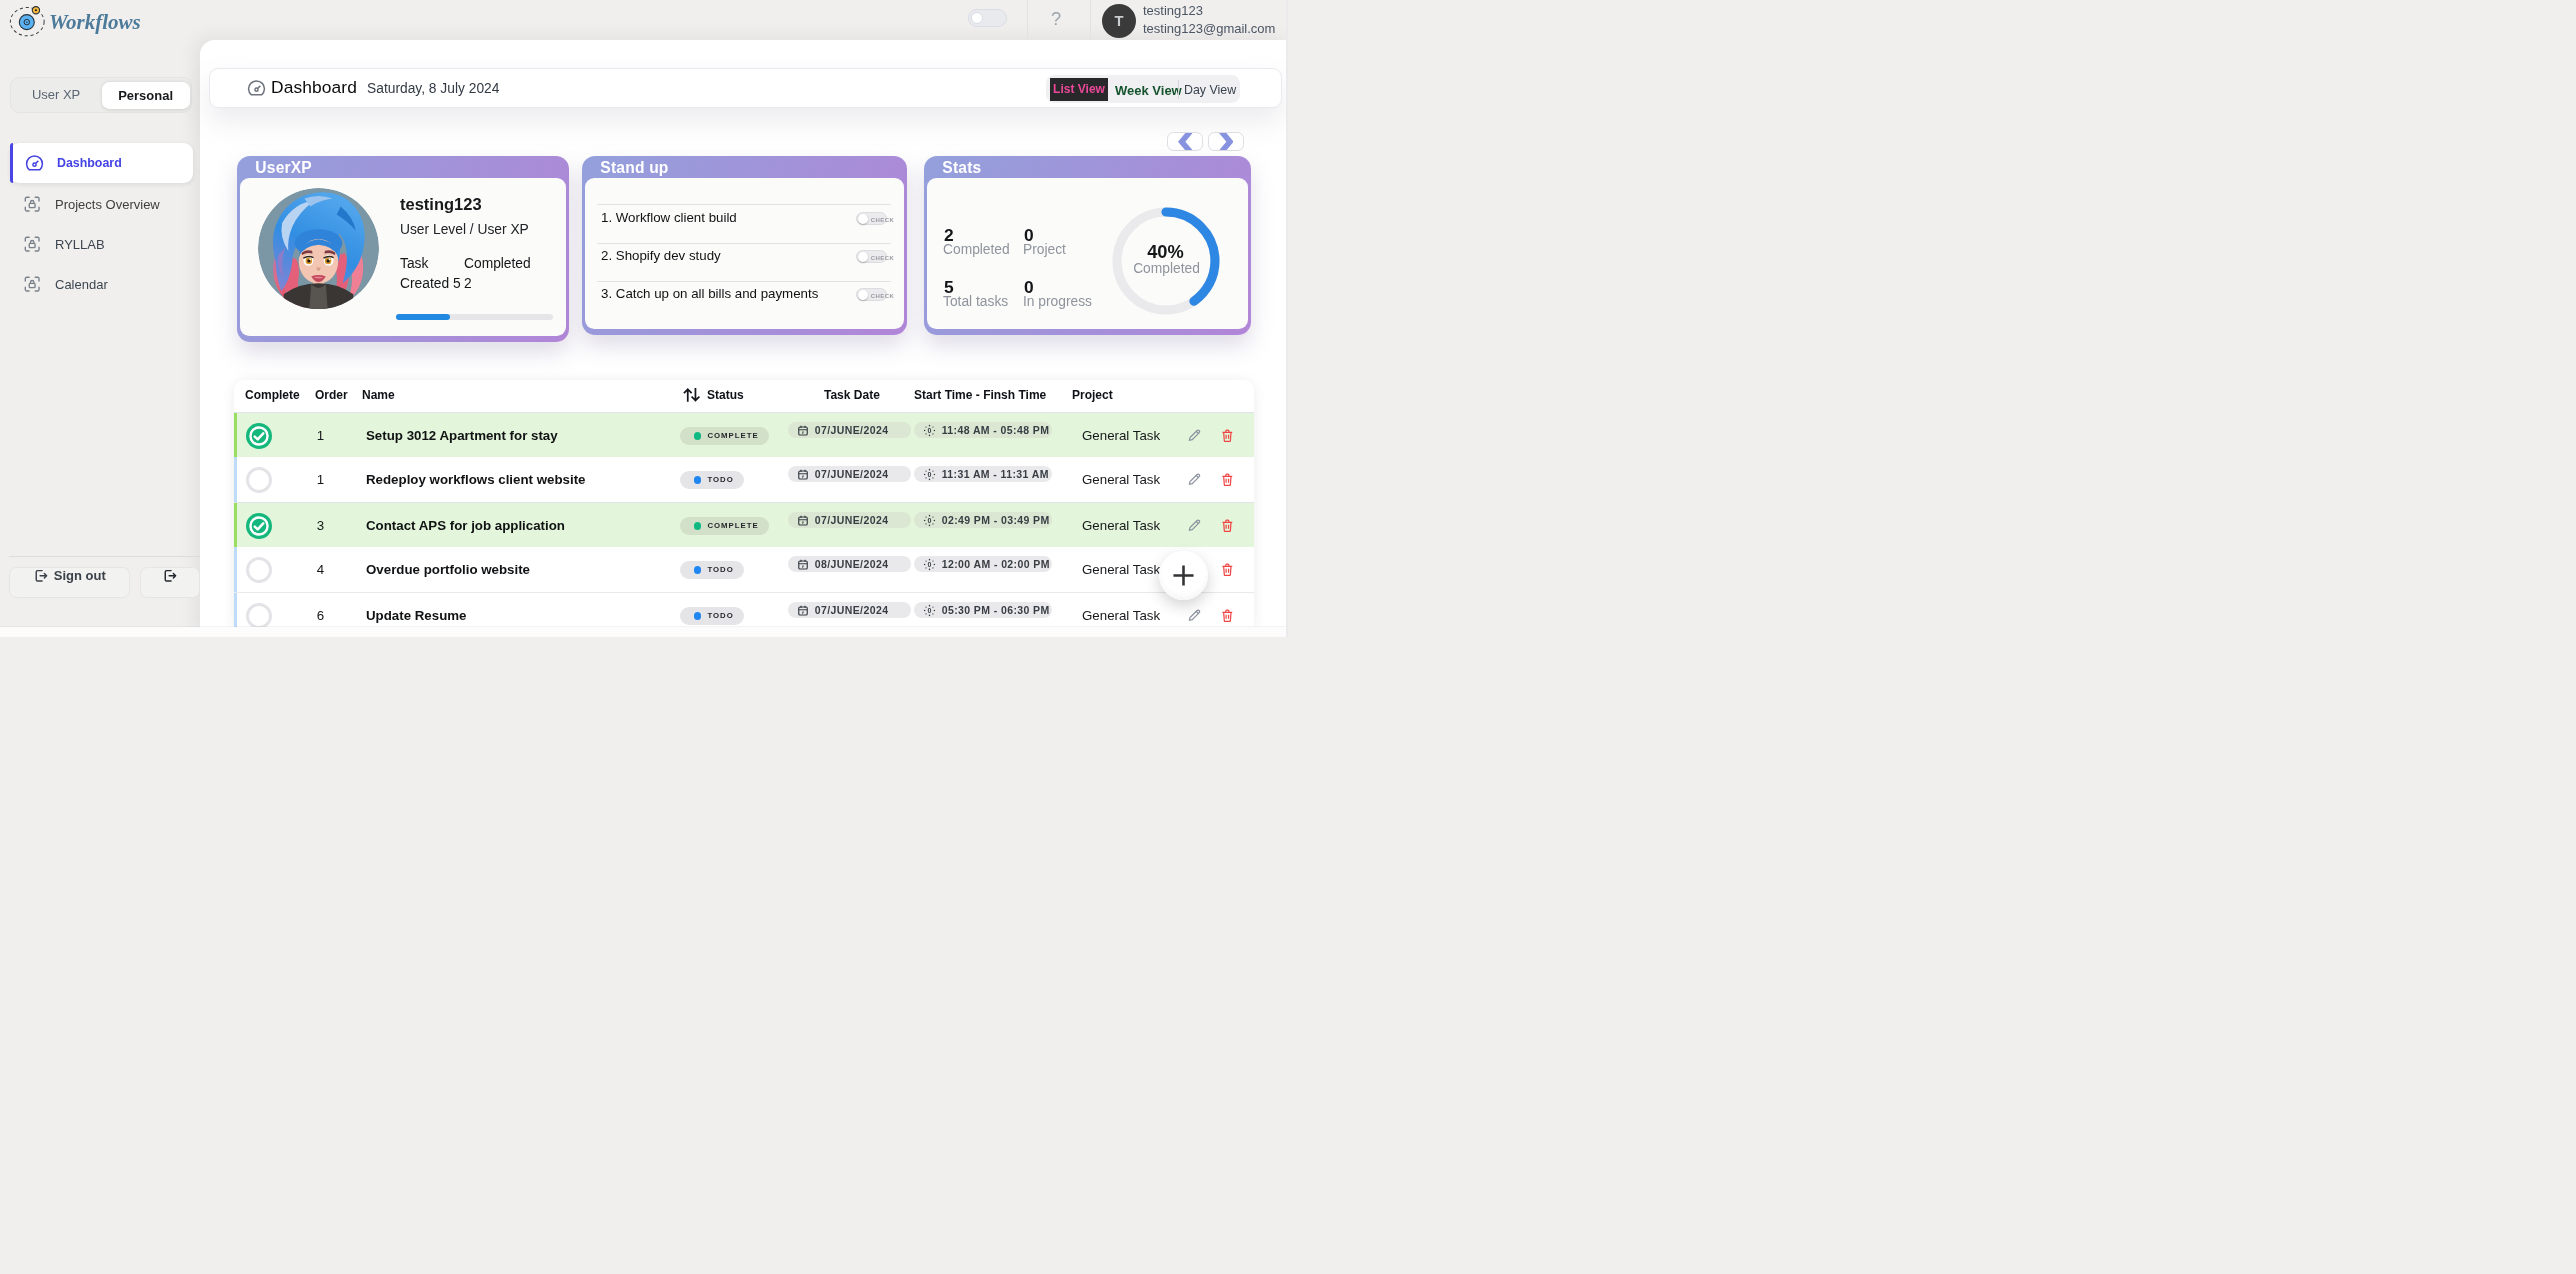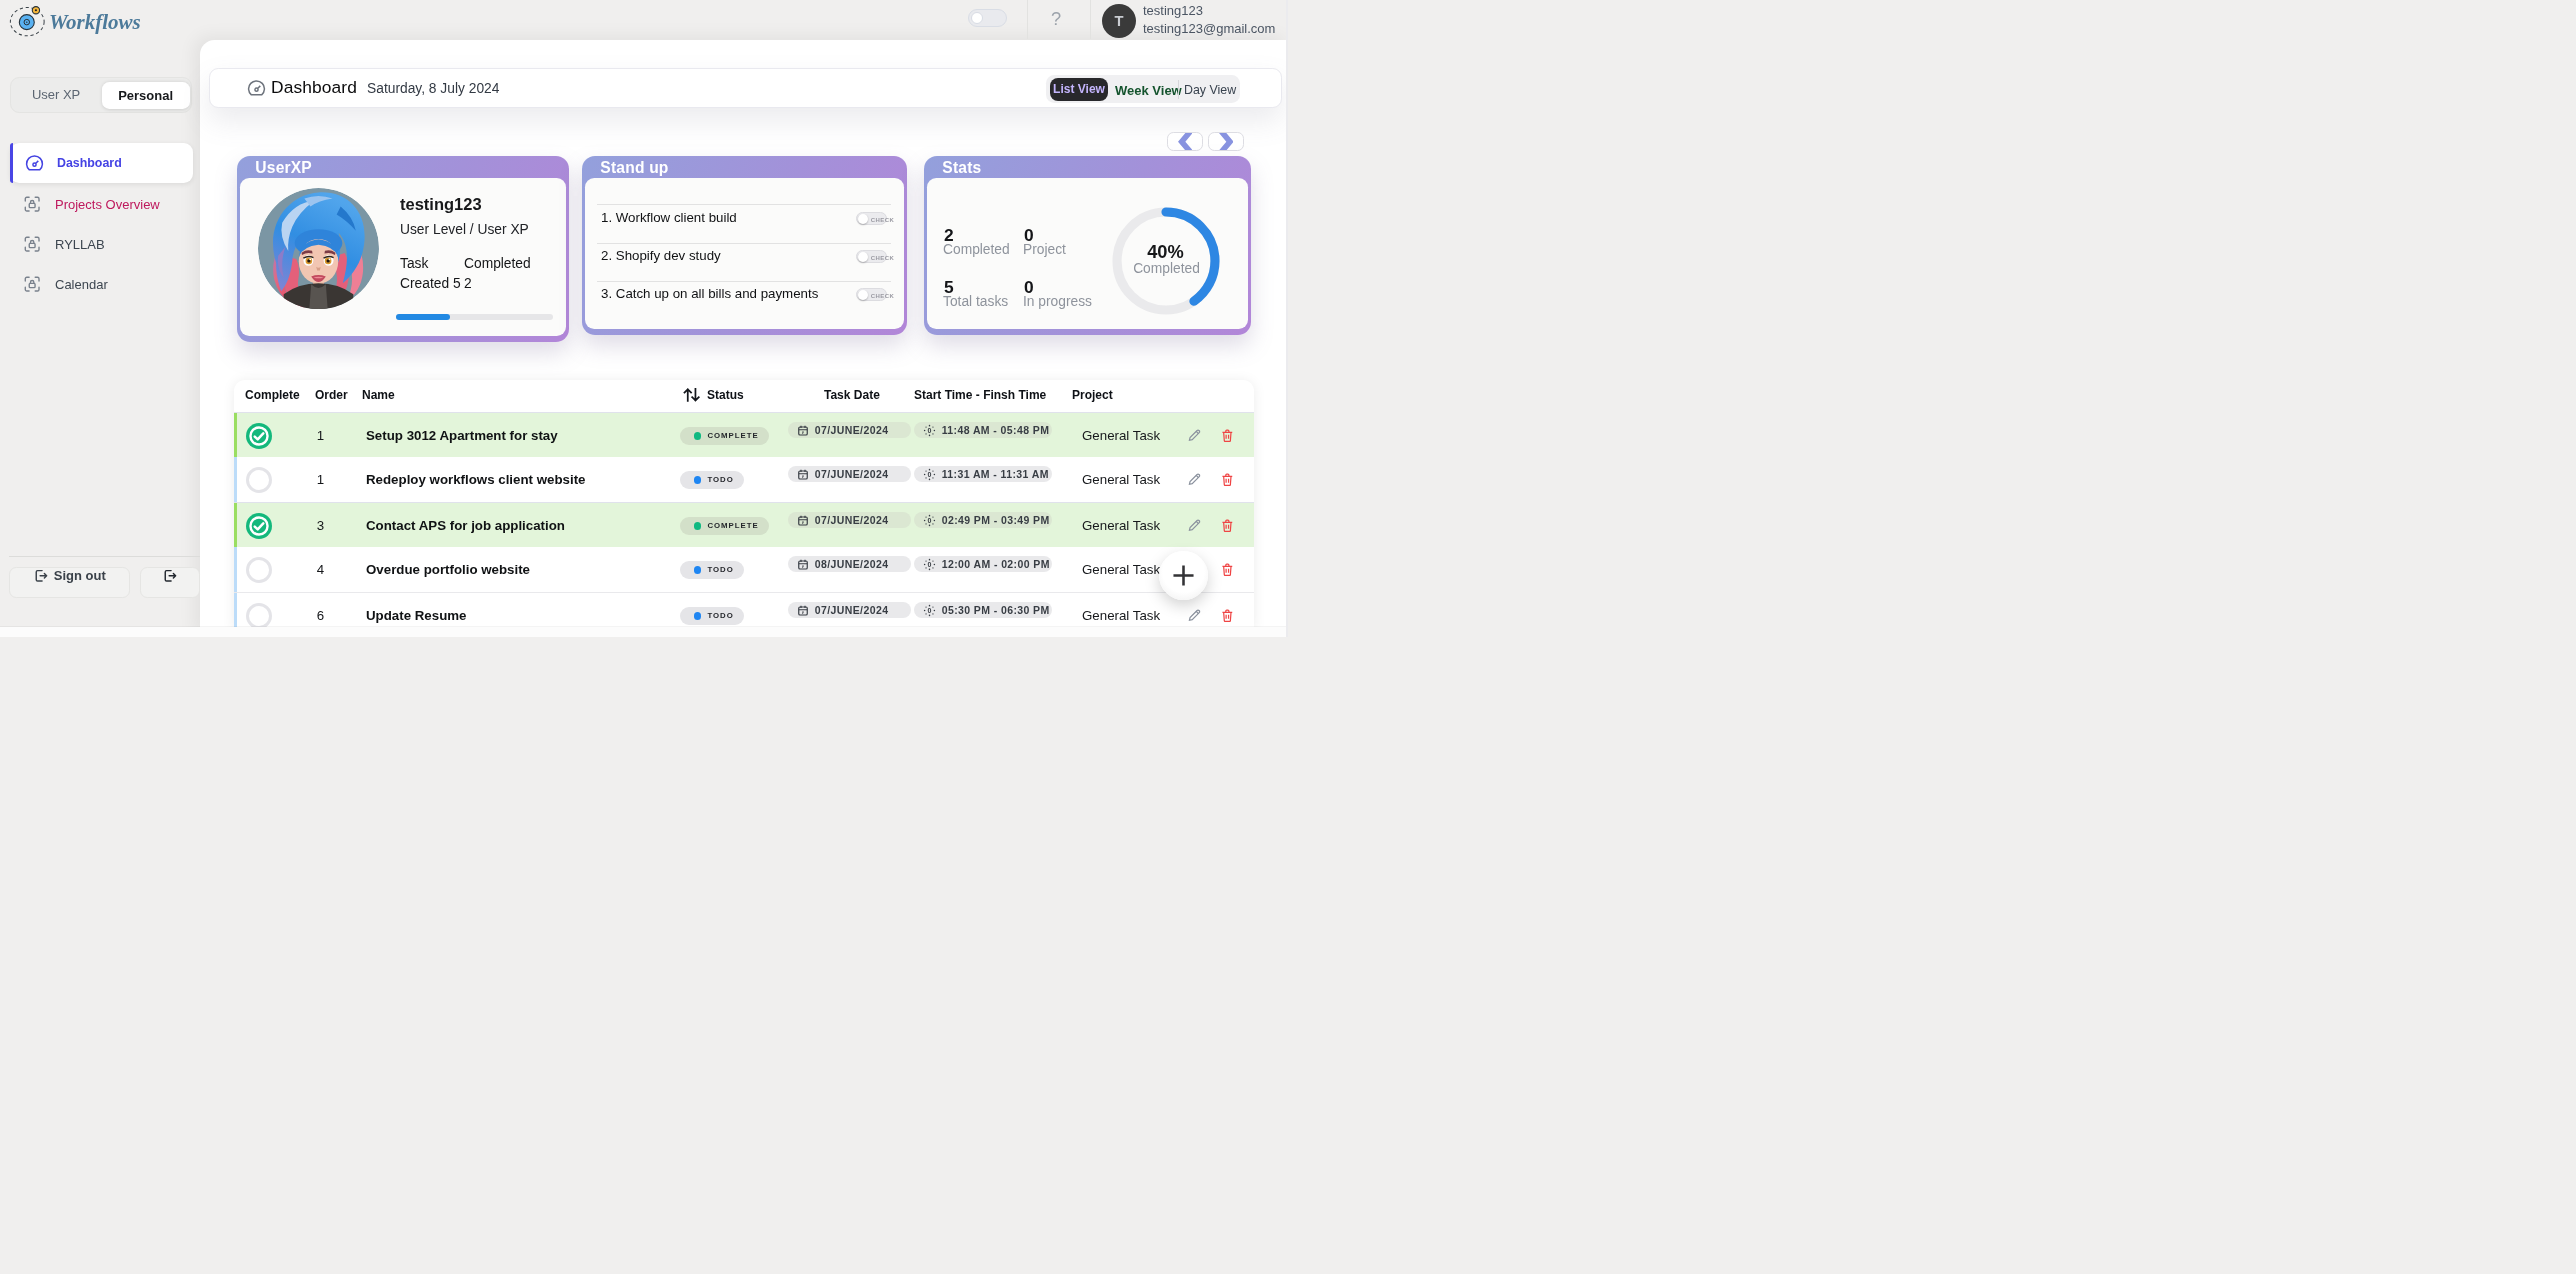--- a/index.html
+++ b/index.html
@@ -9,21 +9,21 @@
 
 
 #main { left:200px; top:40px; right:0; bottom:0; background:#fff; border-top-left-radius:14.7px; box-shadow:-5.5px -3.7px 16.5px rgba(0,0,0,0.06); }
 #botstrip { left:0; right:0; top:627px; height:10px; background:#fcfcfc; z-index:50; box-shadow:0 -0.9px 0 rgba(0,0,0,0.05);}
 
 
 #hcard { left:209px; top:68px; width:1073px; height:40px; background:#fff; border:0.9px solid #e9e9ef; border-radius:9.2px; box-shadow:0 13px 27.5px rgba(120,120,140,0.15); }
 #hdashtxt { left:271px; top:77px; font-size:17.4px; font-weight:500; color:#0c0c0d; letter-spacing:0.1px;}
 #hdate { left:367px; top:81px; font-size:13.8px; color:#333a44; }
 #switch { left:1046px; top:75px; width:194px; height:28px; background:#f0f0f2; border-radius:8.3px; }
-#lv { left:1050px; top:78px; width:58px; height:22.5px; background:#28282b; border-radius:8px; color:#c4b5fd; font-size:12px; font-weight:600; text-align:center; line-height:22.5px; white-space:nowrap;}
+#lv { left:1050px; top:78px; width:58px; height:22.5px; background:#28282b; border-radius:0; color:#ec4899; font-size:12px; font-weight:600; text-align:center; line-height:22.5px; white-space:nowrap;}
 #wv { left:1115px; top:83px; font-size:13px; color:#14532d; font-weight:700; white-space:nowrap;}
 #dv { left:1184px; top:83px; font-size:12.4px; color:#39434f; font-weight:500; white-space:nowrap;}
 #swdiv { left:1178px; top:80px; width:0.9px; height:19px; background:#d7d7db; }
 
 
 .arrbtn { top:132px; width:36px; height:19px; background:#fff; border:0.9px solid #dddde3; border-radius:6.4px; display:flex; align-items:center; justify-content:center; }
 #arrL { left:1167px; } #arrR { left:1208px; }
 
 
 .gcard { background:linear-gradient(115deg,#93a0dc 0%,#a391d9 55%,#b286d8 100%); border-radius:13px; box-shadow:0 11px 22px rgba(130,120,160,0.25); }
@@ -135,21 +135,21 @@
   <path d="M5.5 20 a 10 10 0 1 1 13 0 z" stroke-linejoin="round"></path>
   <circle cx="12" cy="13.5" r="2"></circle>
     <path d="M13.7 11.8 L16.8 8.7"></path>
 </svg>
 <div class="abs navtxt" style="left:57px; top:156px; color:#4543e4; font-weight:700; font-size:12.4px;">Dashboard</div>
 <svg class="abs lockicn" style="left:22.5px;top:195px" width="18.3" height="18.3" viewBox="0 0 24 24" fill="none" stroke="#79818c" stroke-width="1.8" stroke-linecap="round">
   <path d="M8 3 H5 a2 2 0 0 0 -2 2 v3 M16 3 h3 a2 2 0 0 1 2 2 v3 M8 21 H5 a2 2 0 0 1 -2 -2 v-3 M16 21 h3 a2 2 0 0 0 2 -2 v-3"></path>
   <rect x="8.2" y="11" width="7.6" height="5.6" rx="1.2"></rect>
     <path d="M9.8 11 v-1.6 a2.2 2.2 0 0 1 4.4 0 V11"></path>
 </svg>
-<div class="abs navtxt" style="left:55px; top:197px; color:#be185d;">Projects Overview</div>
+<div class="abs navtxt" style="left:55px; top:197px; color:#404040;">Projects Overview</div>
 <svg class="abs lockicn" style="left:22.5px;top:235px" width="18.3" height="18.3" viewBox="0 0 24 24" fill="none" stroke="#79818c" stroke-width="1.8" stroke-linecap="round">
   <path d="M8 3 H5 a2 2 0 0 0 -2 2 v3 M16 3 h3 a2 2 0 0 1 2 2 v3 M8 21 H5 a2 2 0 0 1 -2 -2 v-3 M16 21 h3 a2 2 0 0 0 2 -2 v-3"></path>
   <rect x="8.2" y="11" width="7.6" height="5.6" rx="1.2"></rect>
     <path d="M9.8 11 v-1.6 a2.2 2.2 0 0 1 4.4 0 V11"></path>
 </svg>
 <div class="abs navtxt" style="left:55px; top:237px; color:#3d4650;">RYLLAB</div>
 <svg class="abs lockicn" style="left:22.5px;top:275px" width="18.3" height="18.3" viewBox="0 0 24 24" fill="none" stroke="#79818c" stroke-width="1.8" stroke-linecap="round">
   <path d="M8 3 H5 a2 2 0 0 0 -2 2 v3 M16 3 h3 a2 2 0 0 1 2 2 v3 M8 21 H5 a2 2 0 0 1 -2 -2 v-3 M16 21 h3 a2 2 0 0 0 2 -2 v-3"></path>
   <rect x="8.2" y="11" width="7.6" height="5.6" rx="1.2"></rect>
     <path d="M9.8 11 v-1.6 a2.2 2.2 0 0 1 4.4 0 V11"></path>

